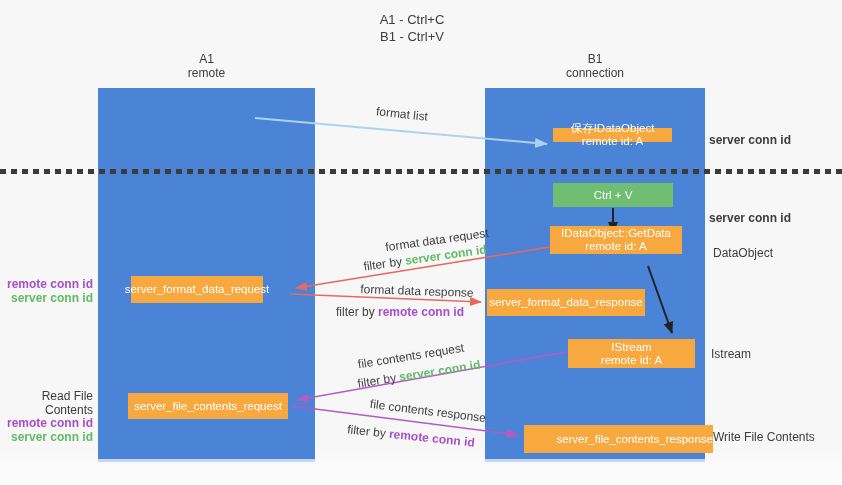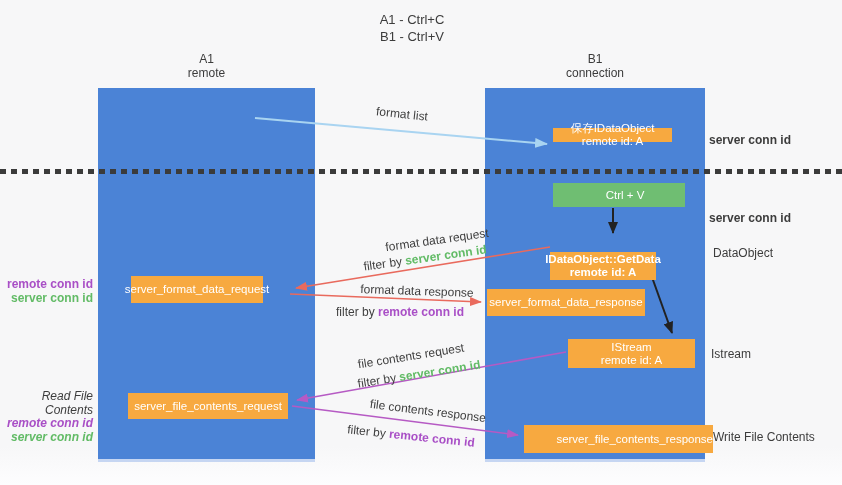--- a/index.html
+++ b/index.html
@@ -89,25 +89,25 @@
   </svg>
 
   <div class="dotted"></div>
 
 
   <div class="node orange" style="left:553px;top:128px;width:119px;height:14px;">
     <span>保存IDataObject</span>
     <span>remote id: A</span>
   </div>
 
-  <div class="node green" style="left:553px;top:183px;width:120px;height:24px;padding-left:12px;">
+  <div class="node green" style="left:553px;top:183px;width:120px;height:24px;">
     <span>Ctrl + V</span>
   </div>
 
-  <div class="node orange" style="left:550px;top:252px;width:106px;height:28px;font-weight:bold;">
+  <div class="node orange" style="left:550px;top:226px;width:132px;height:28px;">
     <span>IDataObject::GetData</span>
     <span>remote id: A</span>
   </div>
 
   <div class="node orange" style="left:131px;top:276px;width:132px;height:27px;">
     <span>server_format_data_request</span>
   </div>
 
   <div class="node orange" style="left:487px;top:289px;width:158px;height:27px;">
     <span>server_format_data_response</span>
@@ -149,21 +149,21 @@
   <div class="flow-label" style="left:428px;top:411px;transform:translate(-50%,-50%) rotate(7deg);">file contents response</div>
   <div class="flow-label" style="left:411px;top:436px;transform:translate(-50%,-50%) rotate(6deg);">
     <span>filter by</span>
     <span class="conn-purple">remote conn id</span>
   </div>
 
   <div class="left-group" style="left:0;top:278px;">
     <div class="conn-purple">remote conn id</div>
     <div class="conn-green">server conn id</div>
   </div>
-  <div class="left-group" style="left:0;top:390px;font-style:italic;">
+  <div class="left-group" style="left:0;top:390px;">
     <div style="color:#3c3c3c;">Read File Contents</div>
     <div class="conn-purple">remote conn id</div>
     <div class="conn-green">server conn id</div>
   </div>
 
   <div class="side-label conn-green" style="left:709px;top:133px;">server conn id</div>
   <div class="side-label conn-green" style="left:709px;top:211px;">server conn id</div>
   <div class="side-label" style="left:713px;top:246px;">DataObject</div>
   <div class="side-label" style="left:711px;top:347px;">Istream</div>
   <div class="side-label" style="left:713px;top:430px;">Write File Contents</div>

